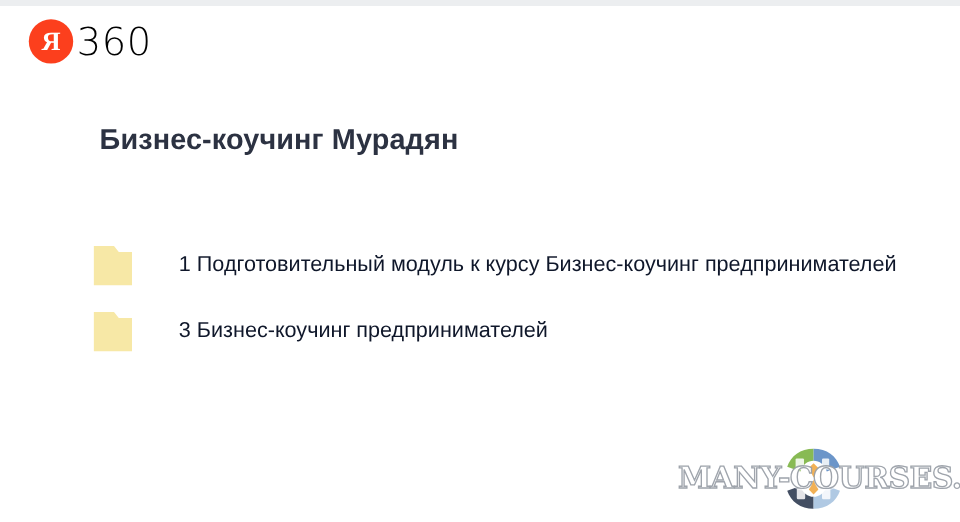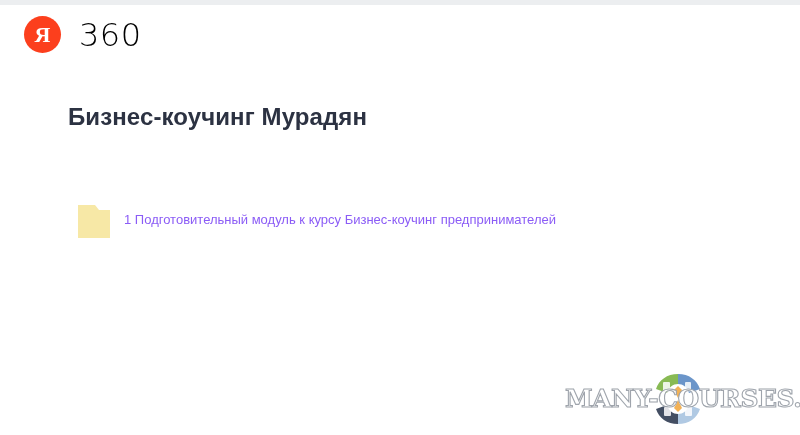--- a/index.html
+++ b/index.html
@@ -54,33 +54,33 @@
     transform: translateY(-52%);
     text-align: center;
     color: #ffffff;
     font-family: "Liberation Serif", serif;
     font-size: 22px;
     font-weight: bold;
     line-height: 1;
     letter-spacing: 0;
   }
   .logo-word {
-    margin-left: 18px;
+    margin-left: 3px;
     font-family: "DejaVu Sans", sans-serif;
     font-size: 32px;
     font-weight: 300;
     color: #000000;
     letter-spacing: 0.5px;
     line-height: 1;
   }
 
   
   .page-title {
     position: absolute;
-    left: 68px;
+    left: 83px;
     top: 103px;
     font-size: 24px;
     font-weight: bold;
     color: #2c3242;
     letter-spacing: 0.1px;
     white-space: nowrap;
   }
 
   
   .folder-list {
@@ -97,23 +97,23 @@
   .folder-icon {
     width: 32px;
     height: 34px;
     flex: 0 0 auto;
     position: relative;
   }
   .folder-icon svg {
     display: block;
   }
   .folder-label {
-    margin-left: 14px;
-    font-size: 13px;
-    color: #8b5cf6;
+    margin-left: 39px;
+    font-size: 18px;
+    color: #0f172a;
     line-height: 1.3;
     white-space: nowrap;
   }
 
   
   .watermark {
     position: absolute;
     left: 565px;
     top: 368px;
     width: 232px;
@@ -164,20 +164,28 @@
   <div class="folder-row">
     <div class="folder-icon">
       <svg width="32" height="34" viewBox="0 0 32 34" xmlns="http://www.w3.org/2000/svg">
         <path d="M0 1 H17 L21 6 H32 V34 H0 Z" fill="#f7e8a6"></path>
       </svg>
     </div>
     <div class="folder-label">1 Подготовительный модуль к курсу Бизнес-коучинг предпринимателей</div>
   </div>
 
 
+  <div class="folder-row">
+    <div class="folder-icon">
+      <svg width="32" height="34" viewBox="0 0 32 34" xmlns="http://www.w3.org/2000/svg">
+        <path d="M0 1 H17 L21 6 H32 V34 H0 Z" fill="#f7e8a6"></path>
+      </svg>
+    </div>
+    <div class="folder-label">3 Бизнес-коучинг предпринимателей</div>
+  </div>
 
 </div>
 
 <div class="watermark">
   <div class="wm-circle">
     <svg width="62" height="62" viewBox="0 0 62 62" xmlns="http://www.w3.org/2000/svg">
       <g opacity="0.9">
         <path d="M31 6 C20 6 12 12 9 21 L20 25 C22 19 26 16 31 16 Z" fill="#7cb342"></path>
         <path d="M31 6 C42 6 50 12 53 21 L42 25 C40 19 36 16 31 16 Z" fill="#5b8ac4"></path>
         <path d="M31 56 C20 56 12 50 9 41 L20 37 C22 43 26 46 31 46 Z" fill="#2f3b52"></path>

